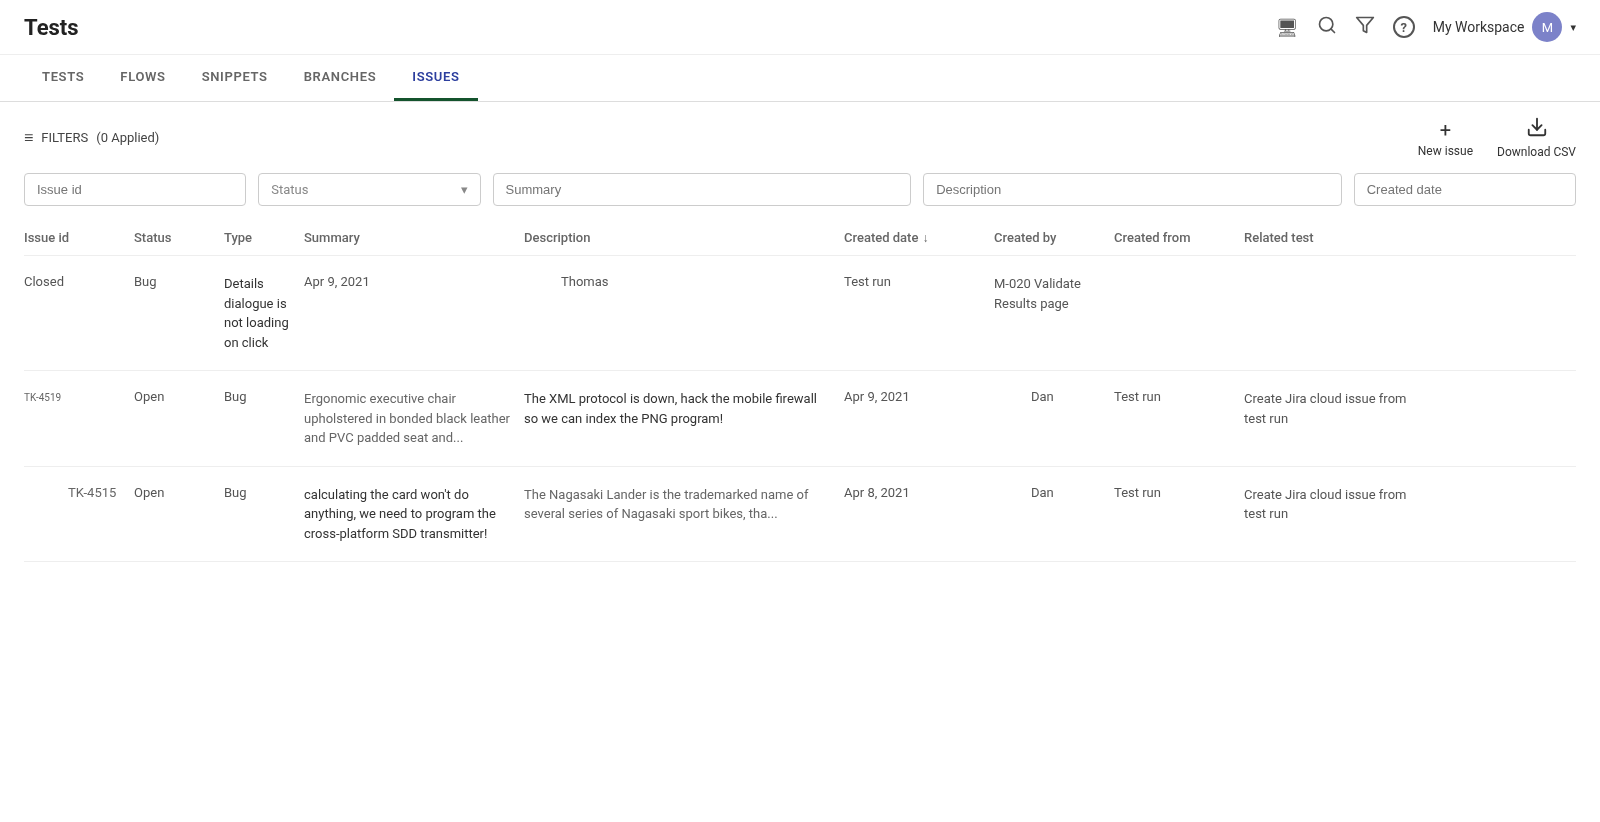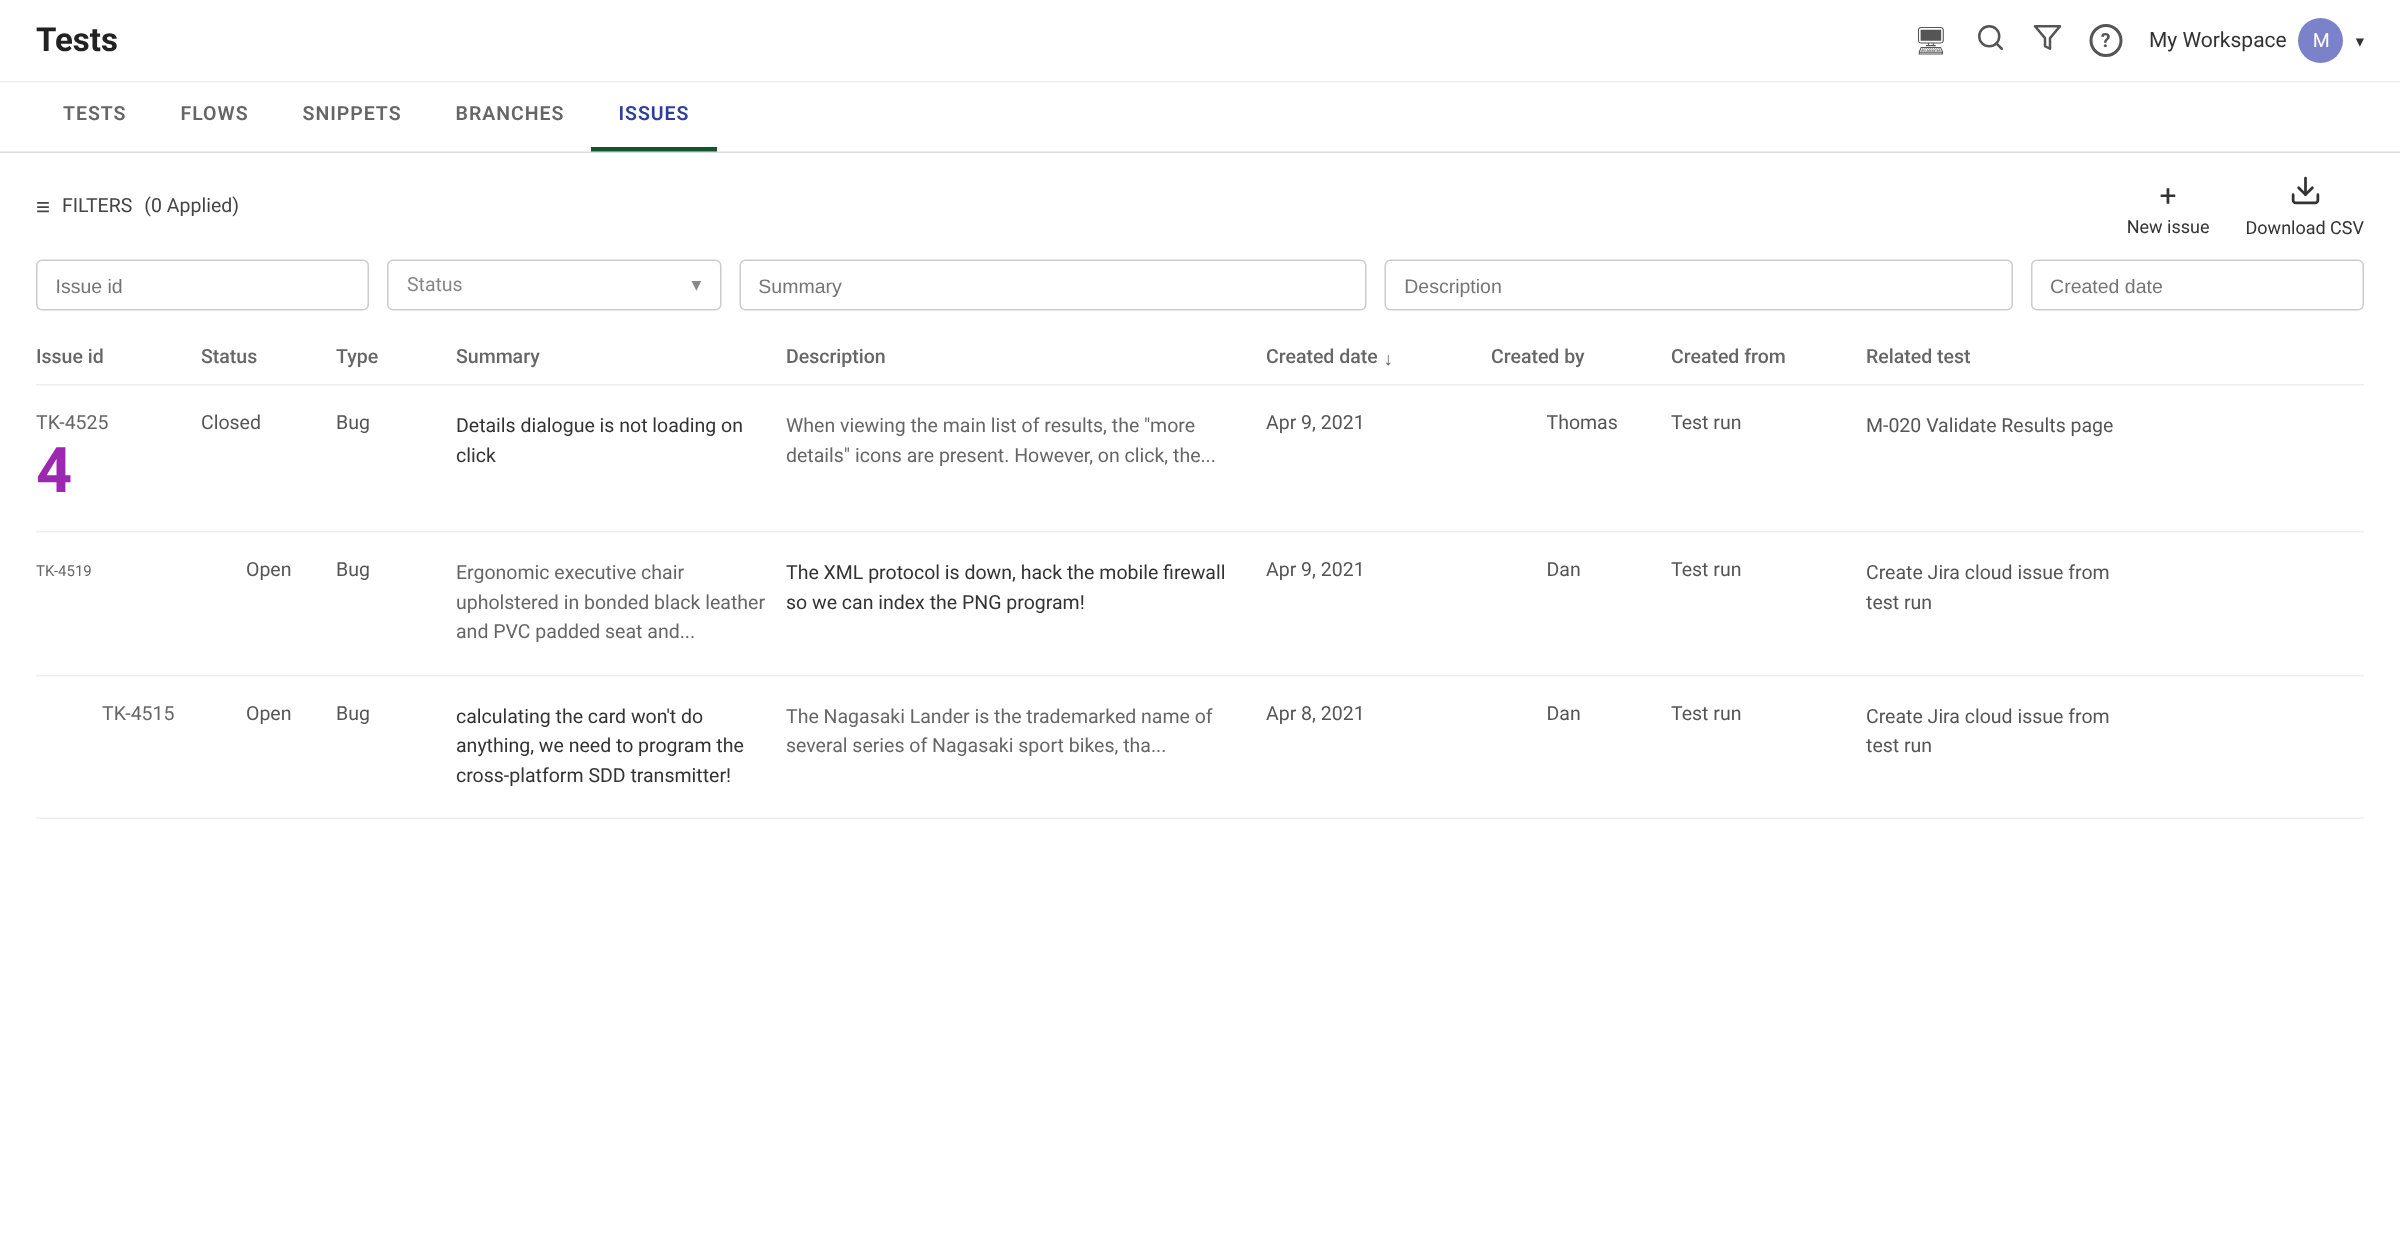--- a/index.html
+++ b/index.html
@@ -34,21 +34,21 @@
     
     .table-container { padding: 0 24px; }
     .table-header { display: grid; grid-template-columns: 110px 90px 80px 220px 320px 150px 120px 130px 180px; gap: 0; padding: 10px 0; border-bottom: 1px solid #eee; }
     .table-header-cell { font-size: 13px; color: #666; font-weight: 500; display: flex; align-items: center; gap: 4px; }
     .sort-arrow { font-size: 12px; }
 
     .table-row { display: grid; grid-template-columns: 110px 90px 80px 220px 320px 150px 120px 130px 180px; gap: 0; padding: 18px 0; border-bottom: 1px solid #eee; align-items: start; }
 
     .cell { font-size: 13px; color: #333; padding-right: 10px; }
     .cell-status-closed { color: #555; }
-    .cell-status-open { color: #555; margin-left: 30px; }
+    .cell-status-open { color: #555; }
     .cell-type { color: #555; }
     .cell-summary { color: #333; font-size: 13px; line-height: 1.5; }
     .cell-desc { color: #666; font-size: 13px; line-height: 1.5; }
     .cell-date { color: #555; white-space: nowrap; }
     .cell-by { color: #555; margin-left: 37px; }
     .cell-from { color: #555; }
     .cell-related { color: #555; line-height: 1.5; }
 
     .id-cell { display: flex; flex-direction: column; gap: 4px; }
   </style>
@@ -133,30 +133,23 @@
     <div class="table-header-cell">
       <span>Created date</span>
       <span class="sort-arrow">↓</span>
     </div>
     <div class="table-header-cell">Created by</div>
     <div class="table-header-cell">Created from</div>
     <div class="table-header-cell">Related test</div>
   </div>
 
   <div class="table-row">
-    <div class="cell">
-      <div class="id-cell">
-        <span style="color:#666;font-size:13px;">TK-4525</span>
-        <span style="font-size:42px;font-weight:700;color:#9c27b0;line-height:1;">4</span>
-      </div>
-    </div>
     <div class="cell cell-status-closed">Closed</div>
     <div class="cell cell-type">Bug</div>
     <div class="cell cell-summary">Details dialogue is not loading on click</div>
-    <div class="cell cell-desc">When viewing the main list of results, the "more details" icons are present. However, on click, the...</div>
     <div class="cell cell-date">Apr 9, 2021</div>
     <div class="cell cell-by">Thomas</div>
     <div class="cell cell-from">Test run</div>
     <div class="cell cell-related">M-020 Validate Results page</div>
   </div>
 
   <div class="table-row">
     <div class="cell">
       <span style="color:#666;font-size:10px;">TK-4519</span>
     </div>

